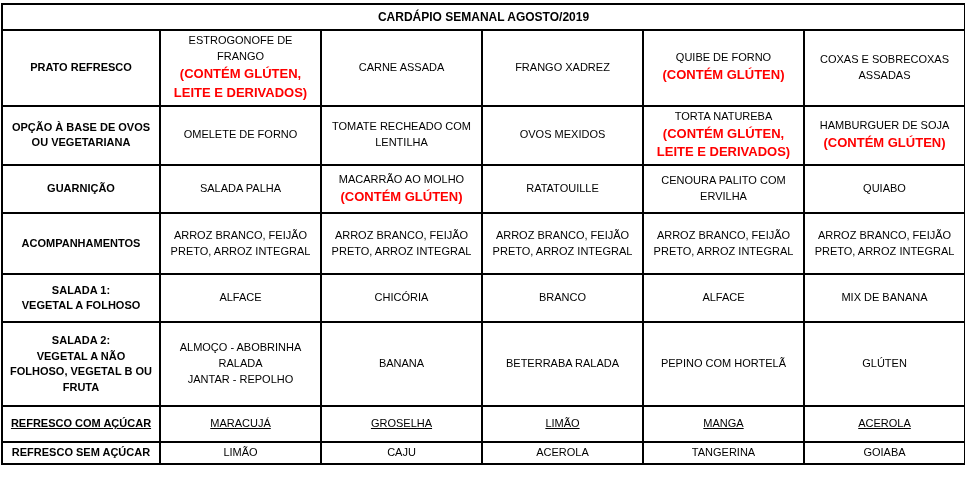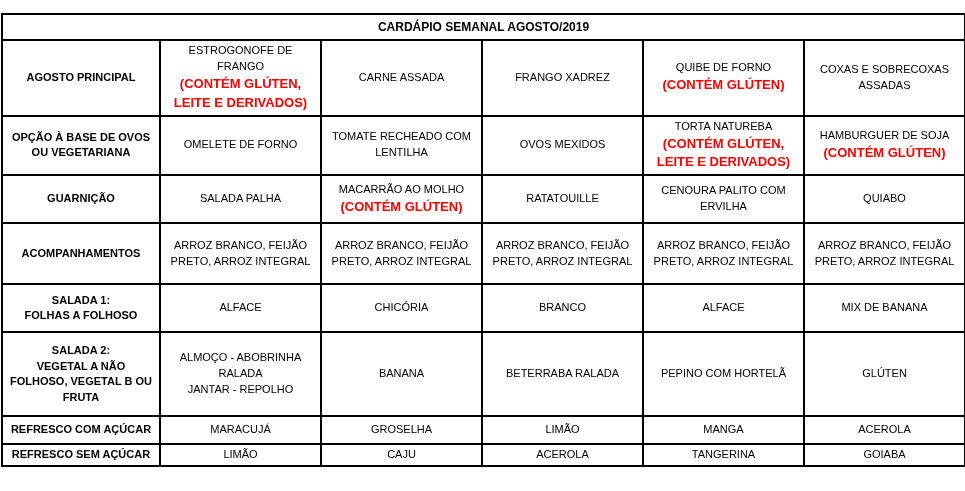--- a/index.html
+++ b/index.html
@@ -1,18 +1,18 @@
 <!DOCTYPE html>
 <html><head>
 <meta charset="utf-8">
 <style>
   * { box-sizing: border-box; }
   html, body { margin: 0; padding: 0; background: #ffffff; }
   body { font-family: "Liberation Sans", sans-serif; color: #000; }
-  .page { width: 965px; height: 491px; padding: 13px 1px 2px 1px; background: #fff; border-radius: 16px; }
+  .page { width: 965px; height: 491px; padding: 3px 1px 2px 1px; background: #fff; border-radius: 16px; }
   table.menu { border-collapse: collapse; table-layout: fixed; width: 963px; }
   th, td {
     border: 2px solid #000;
     text-align: center;
     vertical-align: middle;
     padding: 2px 5px;
     overflow: hidden;
   }
   .title-cell { font-weight: bold; font-size: 12px; }
   .col-header { font-weight: bold; font-size: 11px; }
@@ -21,21 +21,21 @@
   .allergen { font-size: 13px; font-weight: bold; color: #ff0000; line-height: 1.45; }
   
   tr.r-title > * { height: 26px; }
   tr.r-head  > * { height: 27px; }
   tr.r0 > * { height: 68px; }
   tr.r1 > * { height: 56px; }
   tr.r2 > * { height: 48px; }
   tr.r3 > * { height: 61px; }
   tr.r4 > * { height: 48px; }
   tr.r5 > * { height: 84px; }
-  tr.r6 > * { height: 28px; }
+  tr.r6 > * { height: 36px; text-decoration: underline; }
   tr.r7 > * { height: 21px; }
 </style>
 </head>
 <body>
 
 <div class="page">
 <table class="menu">
   <colgroup>
     <col style="width:158px">
         <col style="width:161px">
@@ -45,21 +45,21 @@
         <col style="width:161px">
   </colgroup>
 
   <tbody>
         <tr class="r-title">
     <td class="title-cell" colspan="6">CARDÁPIO SEMANAL AGOSTO/2019</td>
   </tr>
 
 
   <tr class="r0">
-    <th class="row-label">AGOSTO PRINCIPAL</th>
+    <th class="row-label">PRATO REFRESCO</th>
     <td>
             <div class="dish">ESTROGONOFE DE FRANGO</div>
             <div class="allergen">(CONTÉM GLÚTEN, LEITE E DERIVADOS)</div>
           </td>
     <td>
             <div class="dish">CARNE ASSADA</div>
             <div class="allergen"></div>
           </td>
     <td>
             <div class="dish">FRANGO XADREZ</div>
@@ -142,21 +142,21 @@
             <div class="allergen"></div>
           </td>
     <td>
             <div class="dish">ARROZ BRANCO, FEIJÃO PRETO, ARROZ INTEGRAL</div>
             <div class="allergen"></div>
           </td>
   </tr>
 
   <tr class="r4">
     <th class="row-label">SALADA 1:
-FOLHAS A FOLHOSO</th>
+VEGETAL A FOLHOSO</th>
     <td>
             <div class="dish">ALFACE</div>
             <div class="allergen"></div>
           </td>
     <td>
             <div class="dish">CHICÓRIA</div>
             <div class="allergen"></div>
           </td>
     <td>
             <div class="dish">BRANCO</div>

